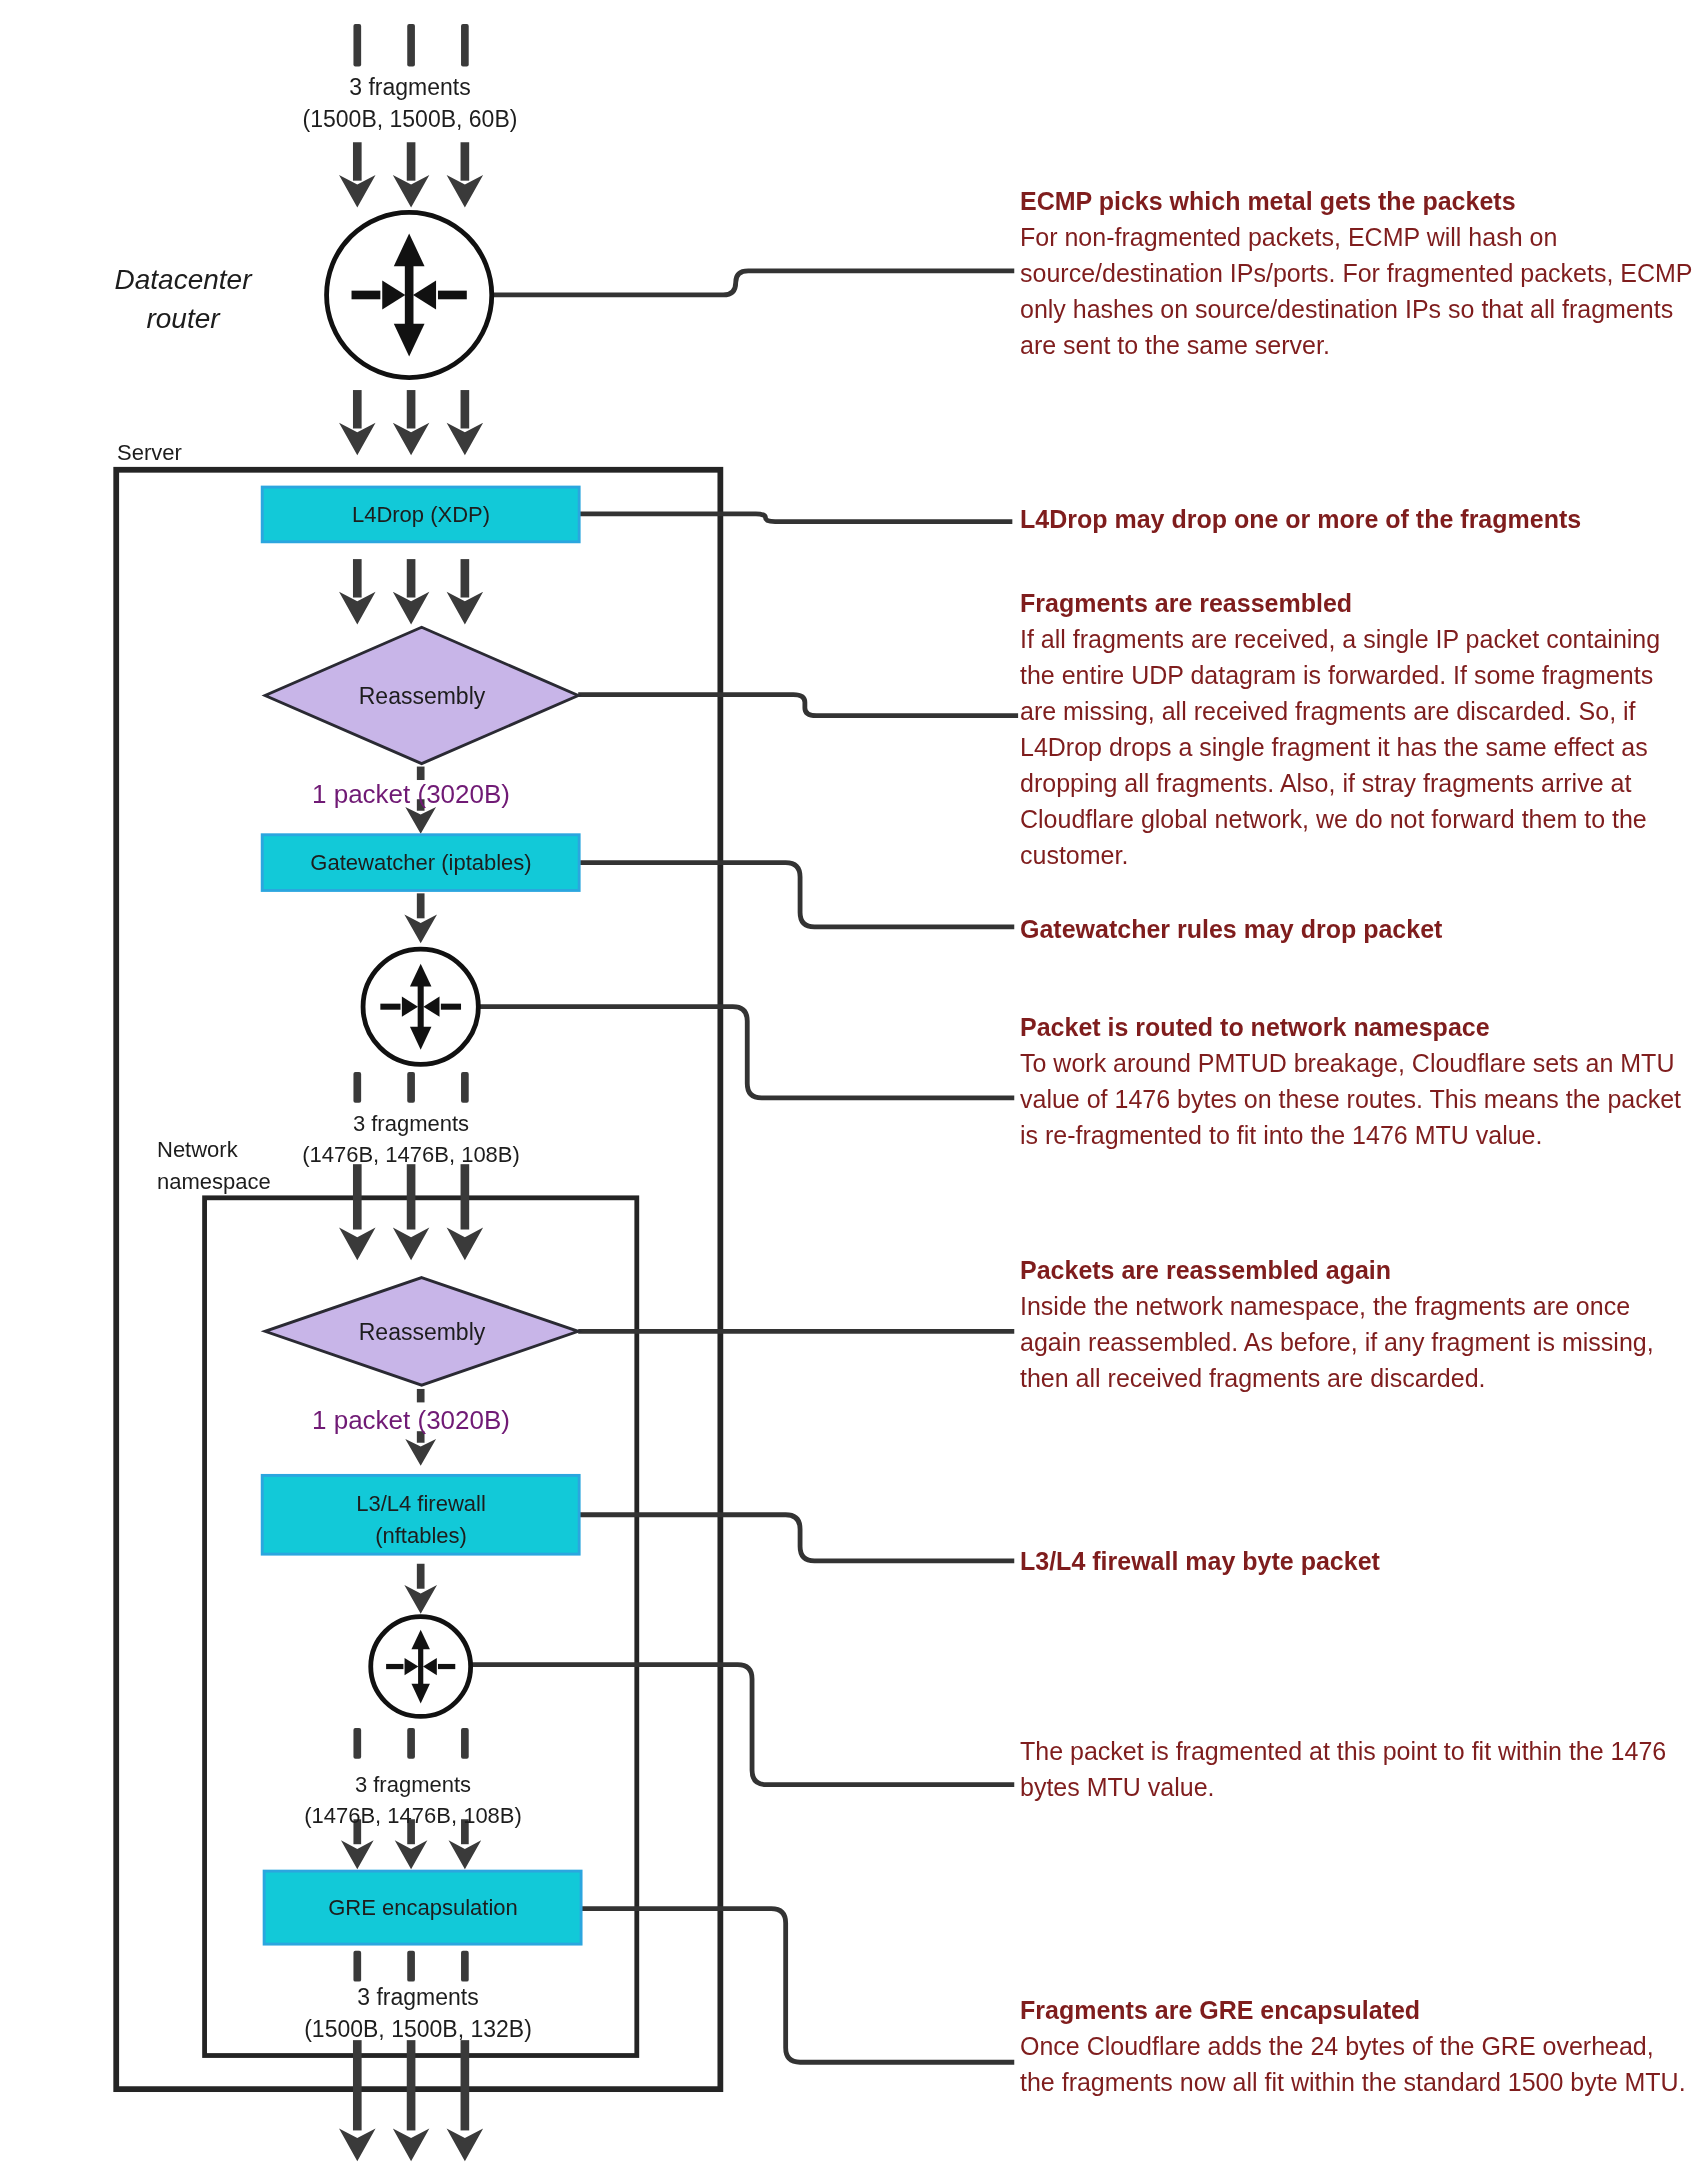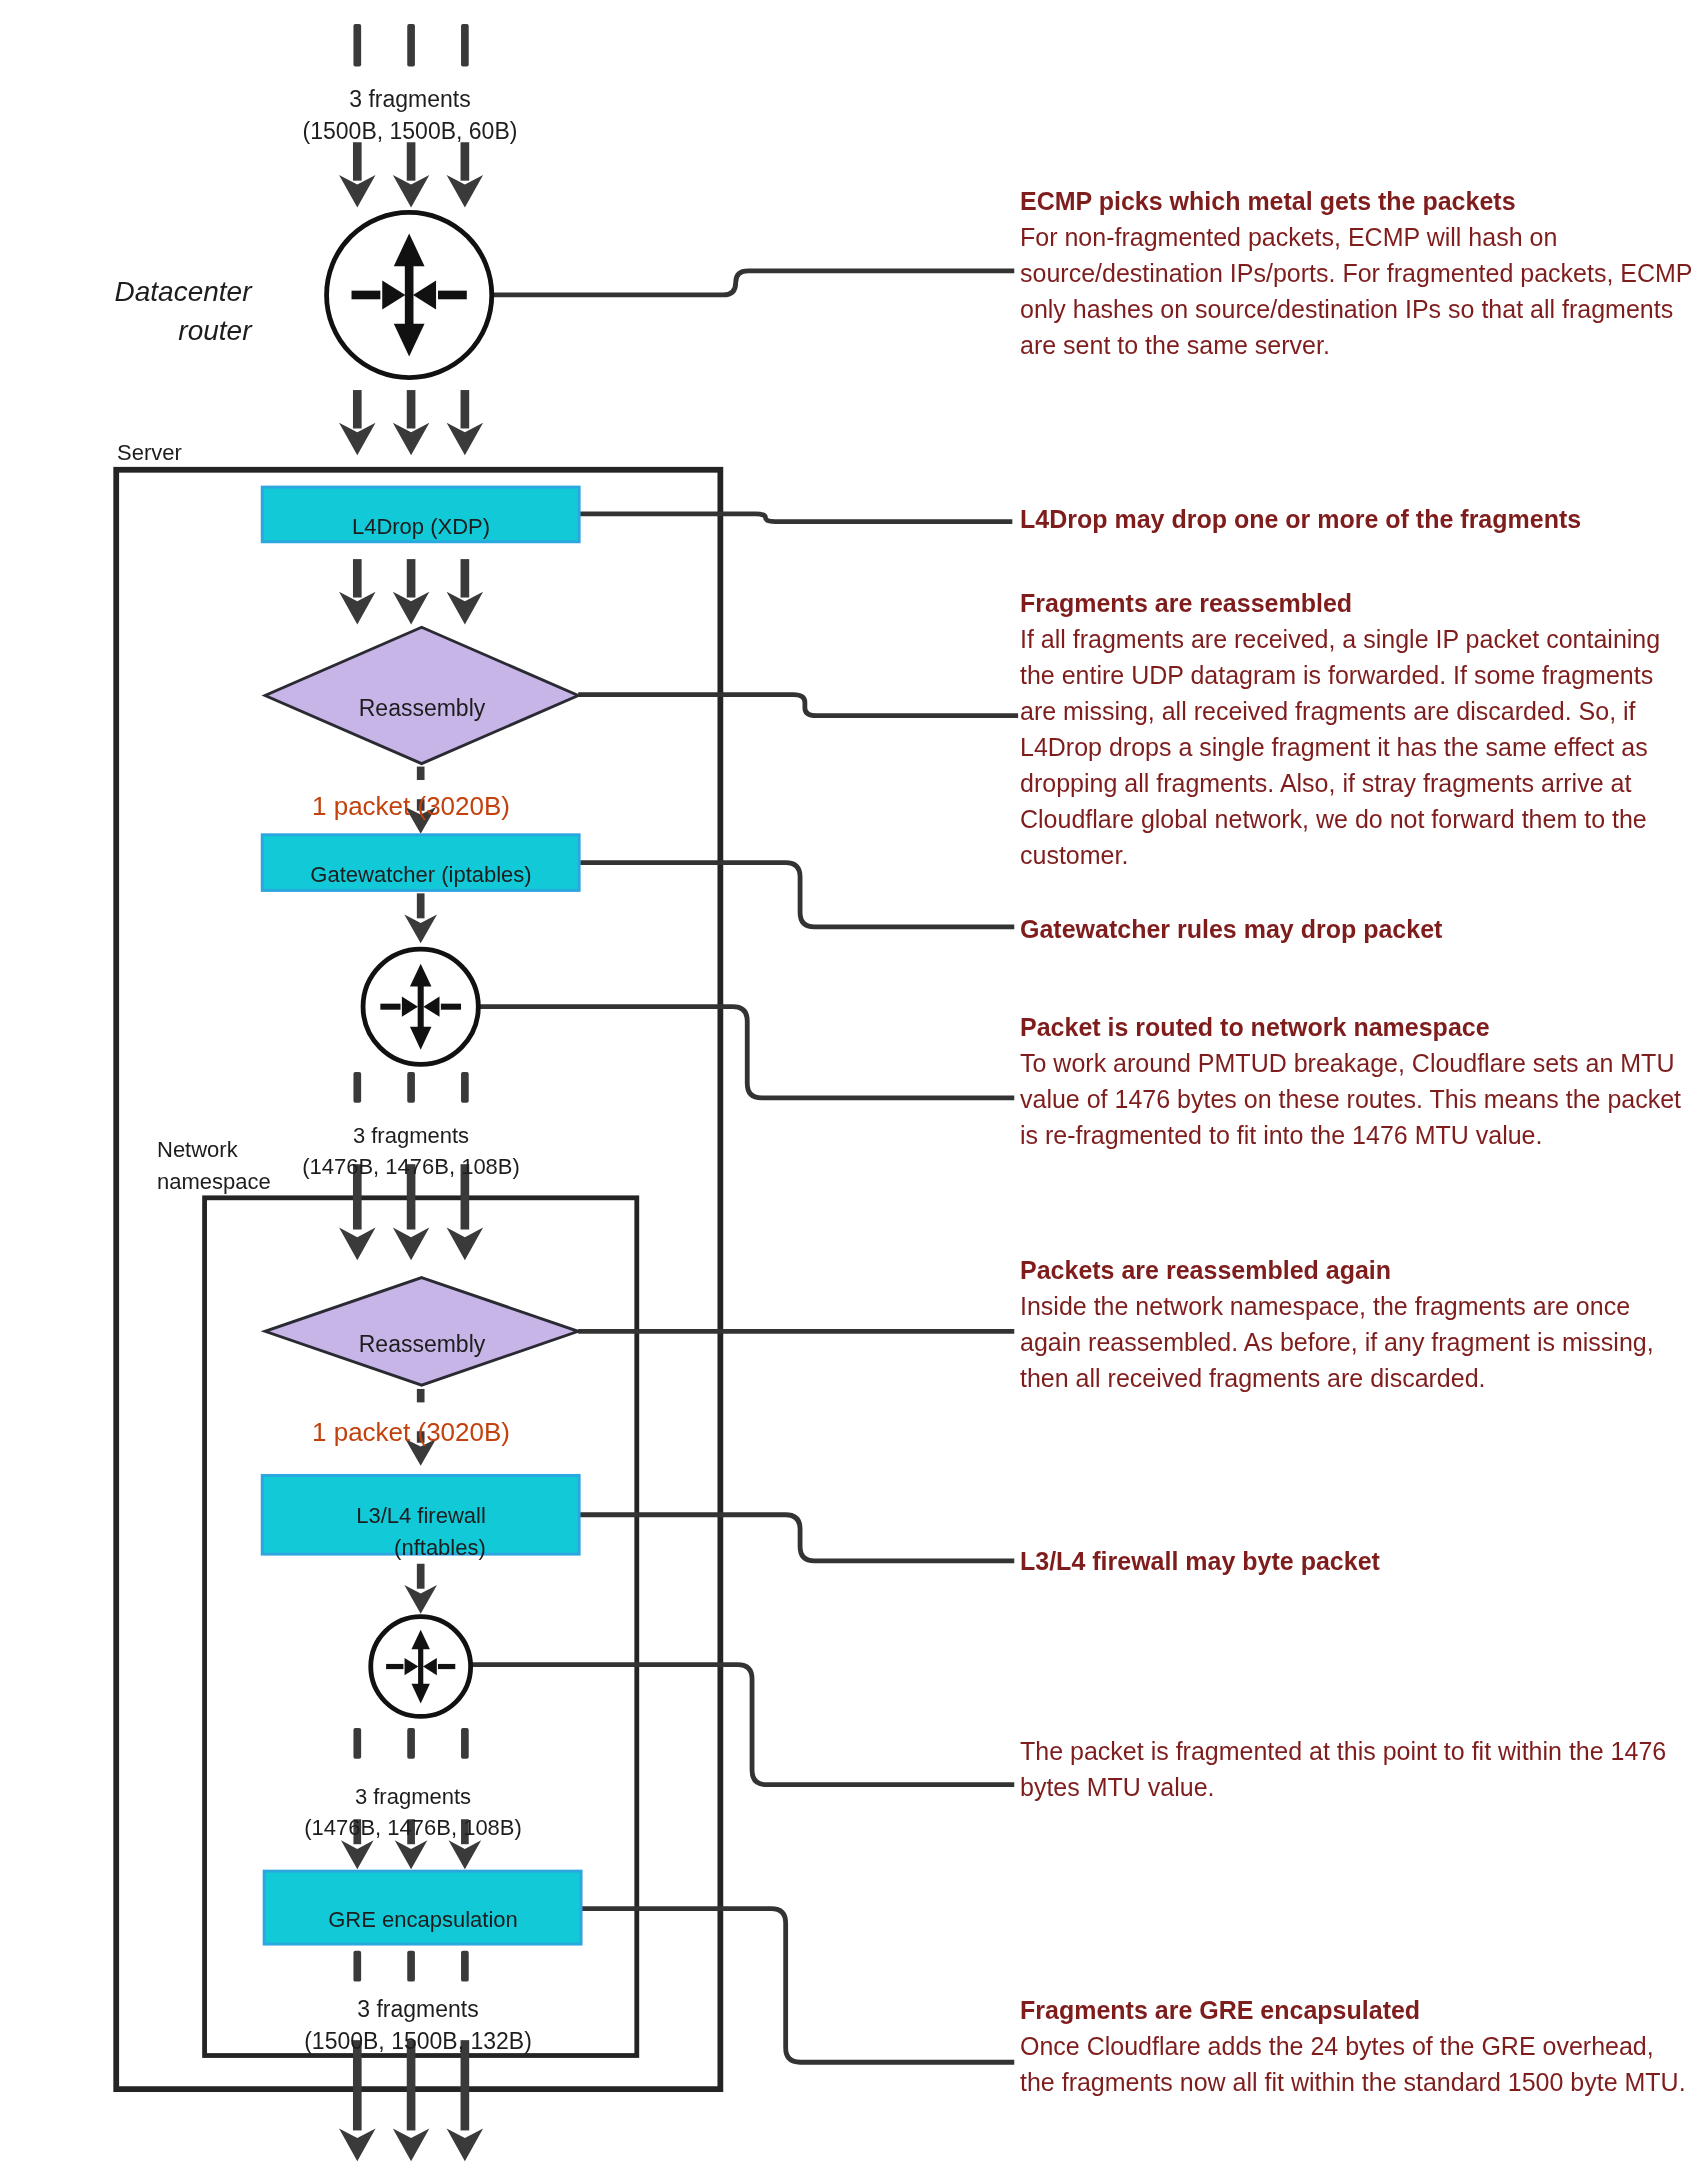--- a/index.html
+++ b/index.html
@@ -6,24 +6,24 @@
   .canvas{position:relative;width:1701px;height:2168px;background:#ffffff;overflow:hidden;
           font-family:"Liberation Sans","DejaVu Sans",sans-serif;color:#1d1d1d;}
   svg.art{position:absolute;left:0;top:0;}
   .ink{fill:#3a3a3a;}
   .wire{fill:none;stroke:var(--line);stroke-width:5;stroke-linejoin:round;}
   .frame{fill:none;stroke:#242424;}
   .box-cyan{fill:var(--cyan-fill);stroke:var(--cyan-border);stroke-width:3;}
   .diamond{fill:var(--purple-fill);stroke:#2a2a33;stroke-width:3;}
   .router-circle{fill:#ffffff;stroke:#111111;stroke-width:5;}
   .router-glyph{fill:#111111;}
-  .lbl{position:absolute;transform:translate(-50%,-50%);white-space:nowrap;text-align:right;margin-top:12px;}
+  .lbl{position:absolute;transform:translate(-50%,-50%);white-space:nowrap;text-align:center;}
   .f24{font-size:23px;}
   .f23{font-size:22px;}
-  .f27{font-size:26px;color:#c2410c;}
+  .f27{font-size:26px;color:#701a75;}
   .f29{font-size:28px;line-height:39px;font-style:italic;}
   .corner{position:absolute;font-size:22px;white-space:nowrap;}
   .two-line{line-height:32px;font-size:22px;}
   .note{position:absolute;left:1020px;width:674px;font-size:25px;line-height:36px;color:#7f1d1d;}
   .note .hd{font-weight:700;}
 </style>
 </head>
 <body>
 
 <div class="canvas">

